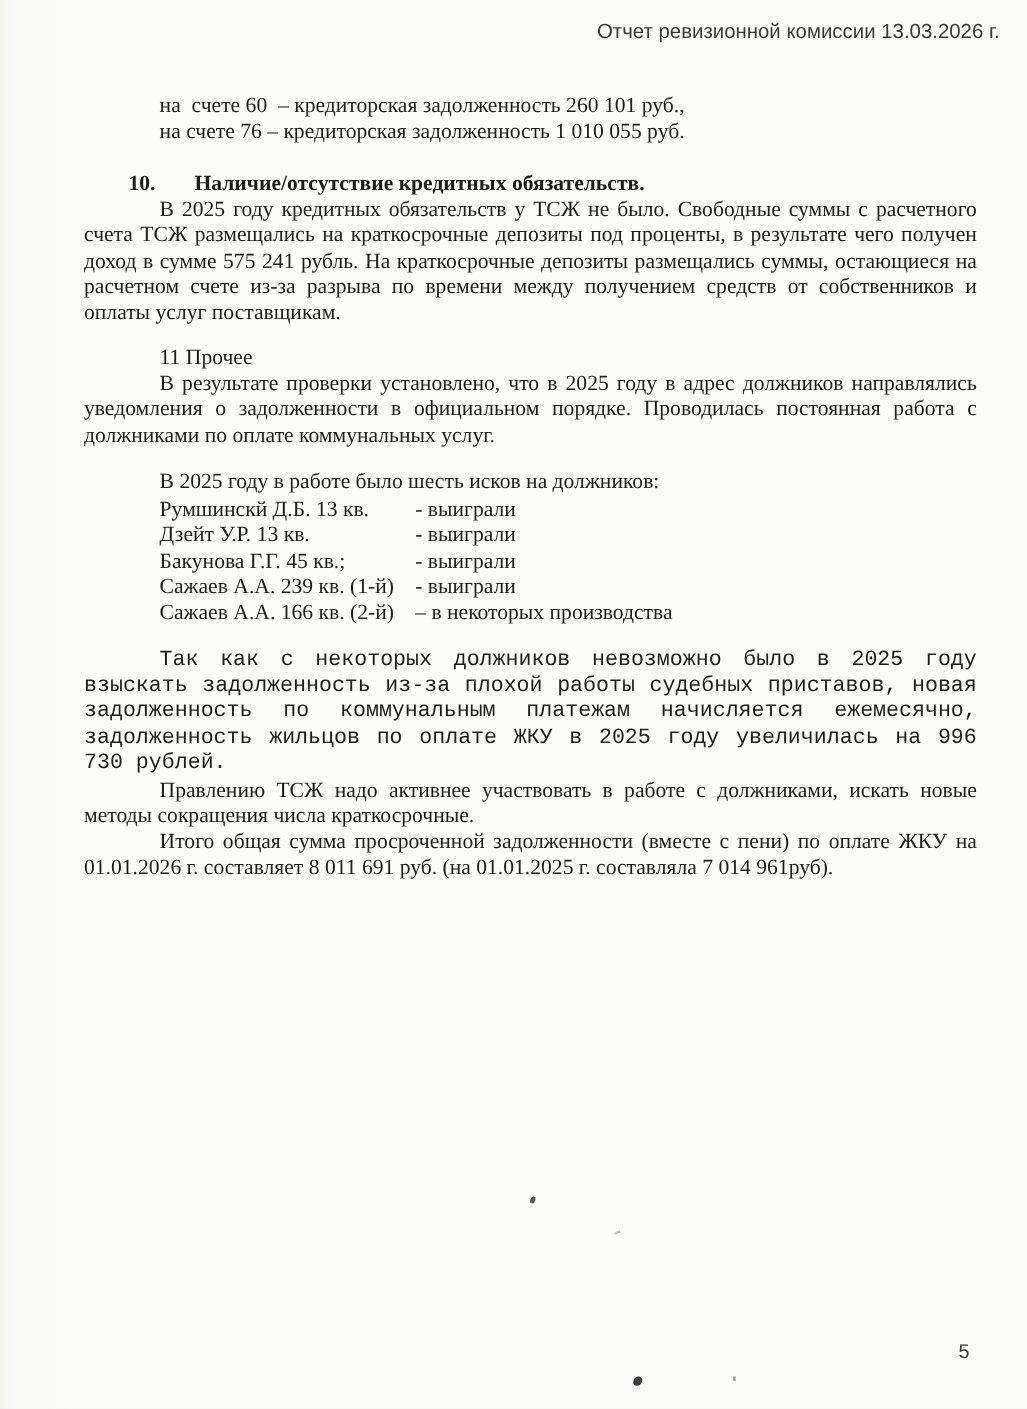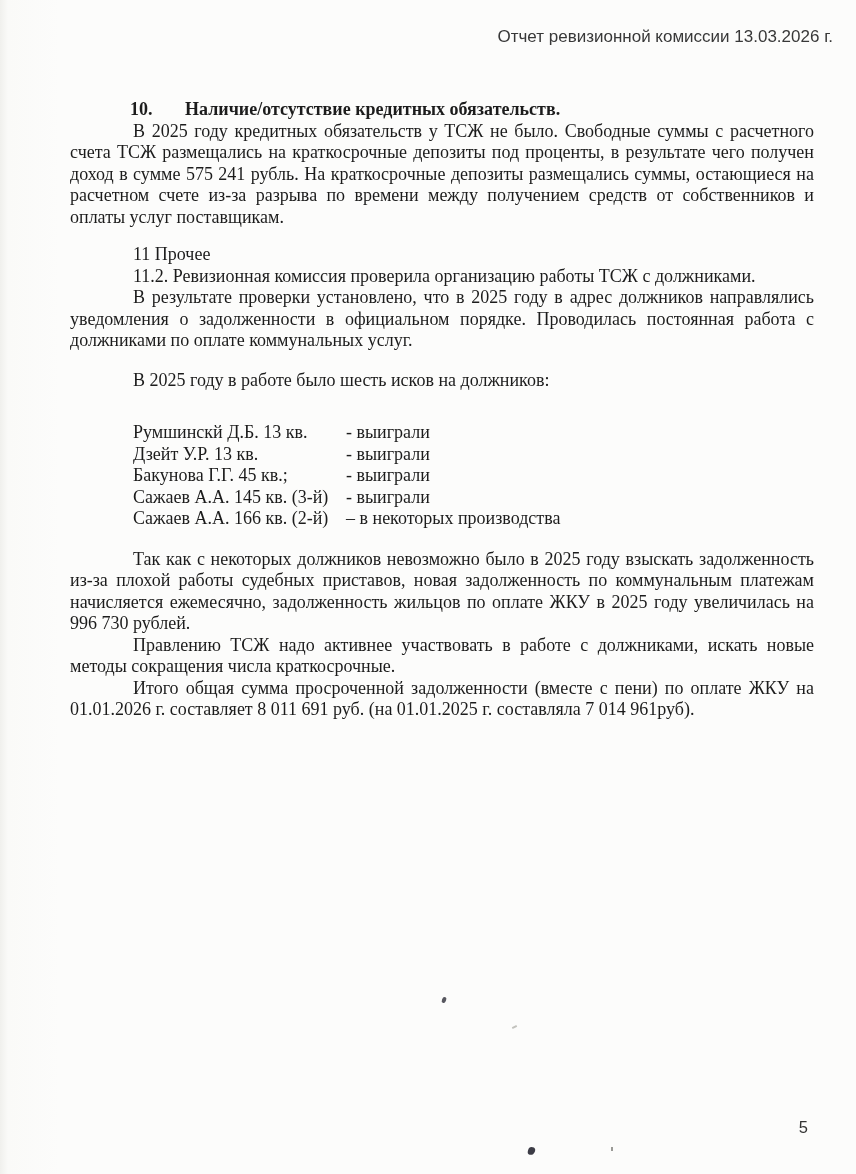--- a/index.html
+++ b/index.html
@@ -10,47 +10,47 @@
   }
   .page {
     position: relative;
     width: 856px; height: 1174px;
     background: linear-gradient(90deg, #f0f0ed 0px, #fafaf8 8px, #fcfcfb 60px, #fcfcfb 100%);
     overflow: hidden;
     color: #1d1d1d;
   }
   .doc-header {
     position: absolute;
-    top: 27px; right: 23px;
+    top: 17px; right: 23px;
     font-family: "Liberation Sans", "DejaVu Sans", sans-serif;
     font-size: 17px;
     color: #383838;
   }
   .content {
     position: absolute;
     left: 70px; top: 77px;
     width: 744px;
     font-size: 18px;
     line-height: 21.5px;
     color: #1c1c1c;
   }
   .content p { margin: 0; }
   .account-line { padding-left: 63px; white-space: pre-wrap; }
   .heading-10 { margin-top: 22px !important; font-weight: bold; }
-  .heading-10 .h-num { display: inline-block; margin-left: 60px; width: 55px; }
+  .heading-10 .h-num { display: inline-block; margin-left: 37px; width: 55px; }
   .para { text-indent: 63px; text-align: justify; }
   .single-line { text-indent: 63px; }
   .heading-11 { margin-top: 16px !important; padding-left: 63px; font-weight: normal; }
   .p-11-1 { margin-top: 23px !important; }
   .lawsuits-intro { margin-top: 18px !important; }
-  .lawsuits { margin-top: 31px; text-decoration: underline; }
+  .lawsuits { margin-top: 1px; text-decoration: underline; }
   .lawsuit-row { line-height: 21.5px; }
   .l-name { display: inline-block; margin-left: 63px; width: 213px; }
   .l-result { display: inline-block; }
-  .p-arrears { margin-top: 19px !important; }
+  .p-arrears { margin-top: 19px !important; font-family: Liberation Mono, monospace; }
   .page-number {
     position: absolute;
     top: 1118px; right: 48px;
     font-family: "Liberation Sans", "DejaVu Sans", sans-serif;
     font-size: 16.5px;
     color: #333;
   }
   .speck { position: absolute; }
   .speck-1 { left: 442px; top: 997px;  width: 4px; height: 6px; background: #57575f; border-radius: 60% 40% 50% 50%; transform: rotate(20deg); }
   .speck-2 { left: 512px; top: 1026px; width: 5px; height: 2px; background: #c2c2bd; transform: rotate(-25deg); }
@@ -59,37 +59,38 @@
 </style>
 </head>
 <body>
 
 <div class="page">
 
   <div class="doc-header">Отчет ревизионной комиссии 13.03.2026 г.</div>
 
   <div class="content">
 
+    <p class="account-line">на  счете 60  – кредиторская задолженность 260 101 руб.,</p>
+    <p class="account-line">на счете 76 – кредиторская задолженность 1 010 055 руб.</p>
 
     <p class="heading-10"><span class="h-num">10.</span><span class="h-title">Наличие/отсутствие кредитных обязательств.</span></p>
 
     <p class="para">В 2025 году кредитных обязательств у ТСЖ не было.  Свободные суммы с расчетного счета ТСЖ размещались на краткосрочные депозиты под проценты, в результате чего получен доход в сумме 575 241 рубль. На краткосрочные депозиты размещались суммы, остающиеся на расчетном счете из-за разрыва по времени между получением средств от собственников и оплаты услуг поставщикам.</p>
 
     <p class="heading-11">11 Прочее</p>
 
-    <p class="single-line">11.2. Ревизионная комиссия проверила организацию работы ТСЖ с должниками.</p>
     <p class="para">В результате проверки установлено, что в 2025 году в адрес должников направлялись уведомления о задолженности в официальном порядке. Проводилась  постоянная работа с должниками по оплате коммунальных услуг.</p>
 
     <p class="single-line lawsuits-intro">В 2025 году в работе было шесть исков на должников:</p>
 
     <div class="lawsuits">
       <div class="lawsuit-row"><span class="l-name">Румшинскй Д.Б. 13 кв.</span><span class="l-result">- выиграли</span></div>
       <div class="lawsuit-row"><span class="l-name">Дзейт У.Р. 13 кв.</span><span class="l-result">- выиграли</span></div>
       <div class="lawsuit-row"><span class="l-name">Бакунова Г.Г. 45 кв.;</span><span class="l-result">- выиграли</span></div>
-      <div class="lawsuit-row"><span class="l-name">Сажаев А.А. 145 кв. (3-й)</span><span class="l-result">- выиграли</span></div>
+      <div class="lawsuit-row"><span class="l-name">Сажаев А.А. 239 кв. (1-й)</span><span class="l-result">- выиграли</span></div>
       <div class="lawsuit-row"><span class="l-name">Сажаев А.А. 166 кв. (2-й)</span><span class="l-result">– в некоторых производства</span></div>
     </div>
 
     <p class="para p-arrears">Так как с некоторых должников невозможно было в 2025 году взыскать задолженность из-за плохой работы судебных приставов,  новая задолженность по коммунальным платежам начисляется ежемесячно,  задолженность жильцов по оплате ЖКУ в 2025 году увеличилась на 996 730 рублей.</p>
     <p class="para">Правлению ТСЖ надо активнее участвовать в работе с должниками, искать новые методы сокращения числа краткосрочные.</p>
     <p class="para">Итого общая  сумма  просроченной  задолженности (вместе с пени)  по  оплате ЖКУ  на  01.01.2026 г.  составляет 8 011 691 руб.  (на  01.01.2025 г.  составляла 7 014 961руб).</p>
 
   </div>
 
   <div class="speck speck-1"></div>

